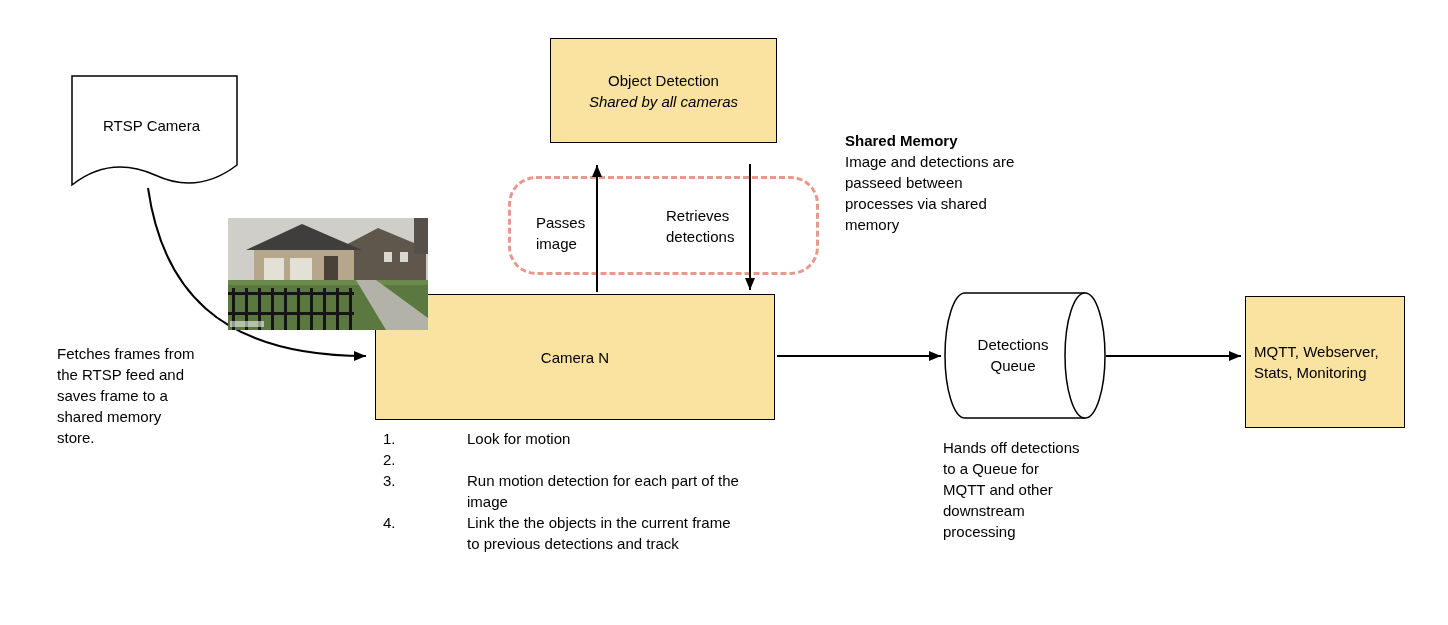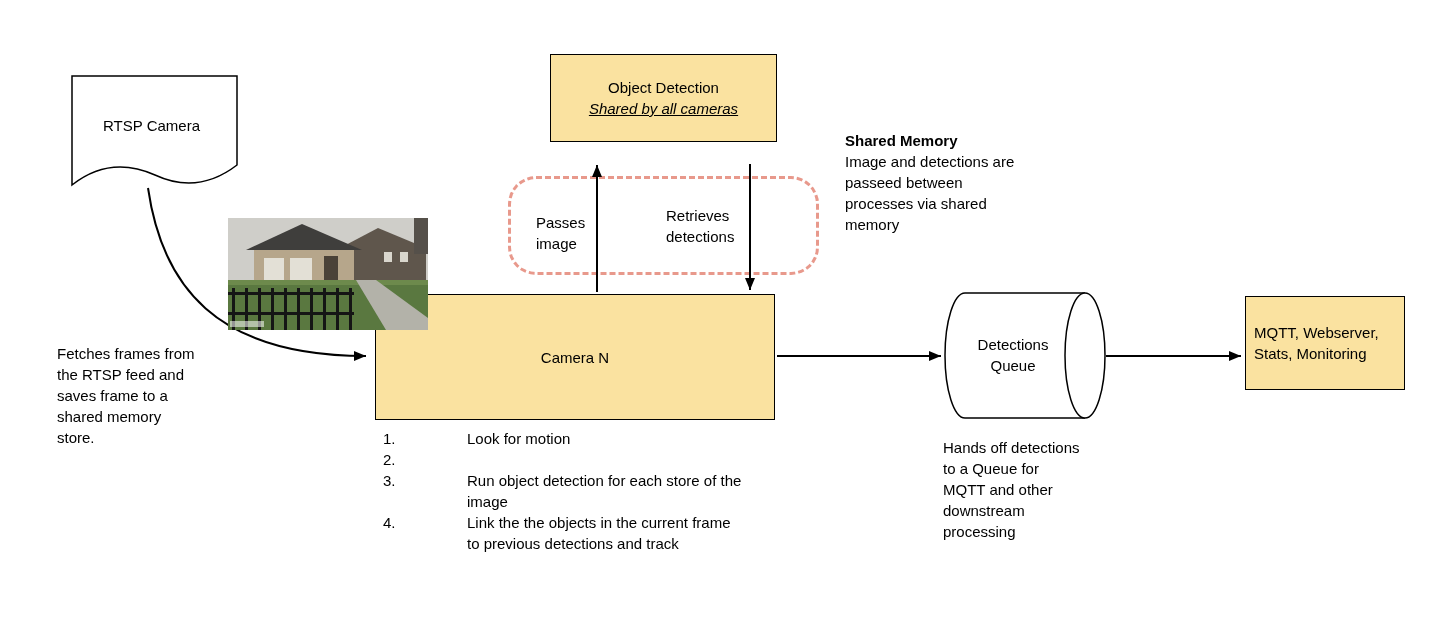--- a/index.html
+++ b/index.html
@@ -18,44 +18,44 @@
   .dashed-box{
     position:absolute;left:508px;top:176px;width:311px;height:99px;
     border:3px dashed var(--dashed_border,#e8998c);border-radius:28px;
     box-sizing:border-box;z-index:0;background:transparent;
   }
   svg.layer{position:absolute;left:0;top:0;z-index:1;}
   .shape{fill:#ffffff;stroke:#000;stroke-width:1.5;}
   .arrow{stroke:#000;stroke-width:2;fill:none;}
   .txt{position:absolute;z-index:2;line-height:21px;}
   .center{text-align:center;}
-  .italic{font-style:italic;text-decoration:underline;}
+  .italic{font-style:italic;}
   .bold{font-weight:bold;}
   .photo{position:absolute;left:228px;top:218px;width:200px;height:112px;z-index:3;}
   .photo svg{display:block;width:100%;height:100%;}
   .steps{position:absolute;left:383px;top:428px;z-index:2;}
   .step{display:flex;line-height:21px;}
   .step-num{flex:0 0 52px;width:52px;}
   .step-text{width:312px;margin-left:32px;}
 </style>
 </head>
 <body>
 
 <div class="canvas">
 
-  <div class="box" style="left:550px;top:54px;width:227px;height:88px">
+  <div class="box" style="left:550px;top:38px;width:227px;height:105px">
     <div data-bind="object_detection.title">Object Detection</div>
     <div class="italic" data-bind="object_detection.subtitle">Shared by all cameras</div>
   </div>
 
   <div class="box" style="left:375px;top:294px;width:400px;height:126px">
     <div data-bind="camera_n.label">Camera N</div>
   </div>
 
-  <div class="box" style="left:1245px;top:296px;width:160px;height:94px;align-items:flex-start;text-align:left;padding-left:8px">
+  <div class="box" style="left:1245px;top:296px;width:160px;height:132px;align-items:flex-start;text-align:left;padding-left:8px">
     <div data-bind="outputs.label">MQTT, Webserver,
 Stats, Monitoring</div>
   </div>
 
   <div class="dashed-box"></div>
 
   <svg class="layer" width="1448" height="625" viewBox="0 0 1448 625">
     <defs>
       <marker id="ah" markerUnits="userSpaceOnUse" markerWidth="13" markerHeight="12" refX="12" refY="6" orient="auto">
         <path d="M0,1 L12,6 L0,11 Z" fill="#000"></path>
@@ -148,21 +148,21 @@
   <div class="steps">
     <div class="step">
       <div class="step-num" data-bind="camera_n.steps.0.num">1.</div>
       <div class="step-text" data-bind="camera_n.steps.0.text">Look for motion</div>
     </div>
     <div class="step">
       <div class="step-num" data-bind="camera_n.steps.1.num">2.</div>
     </div>
     <div class="step">
       <div class="step-num" data-bind="camera_n.steps.2.num">3.</div>
-      <div class="step-text" data-bind="camera_n.steps.2.text">Run object detection for each store of the
+      <div class="step-text" data-bind="camera_n.steps.2.text">Run motion detection for each part of the
 image</div>
     </div>
     <div class="step">
       <div class="step-num" data-bind="camera_n.steps.3.num">4.</div>
       <div class="step-text" data-bind="camera_n.steps.3.text">Link the the objects in the current frame
 to previous detections and track</div>
     </div>
   </div>
 
 </div>

